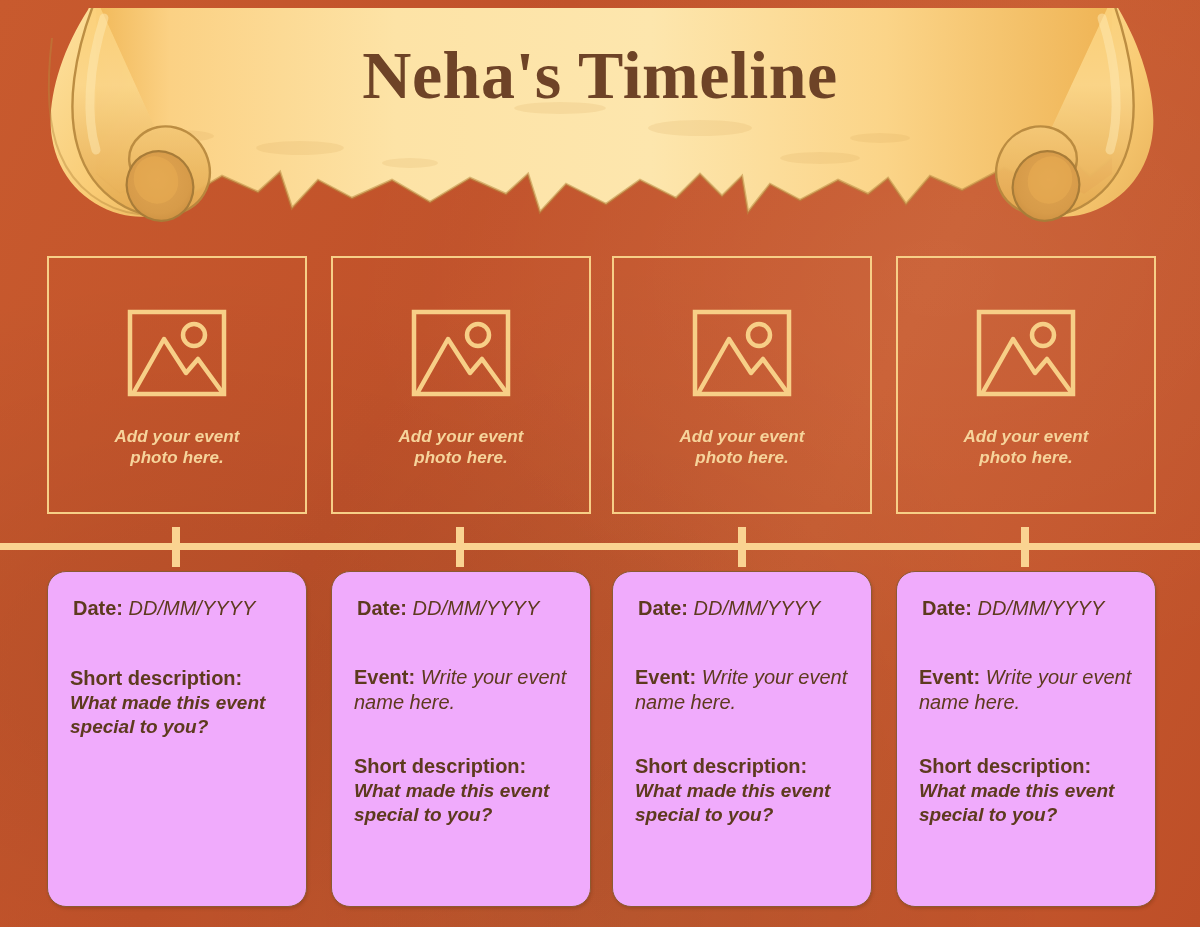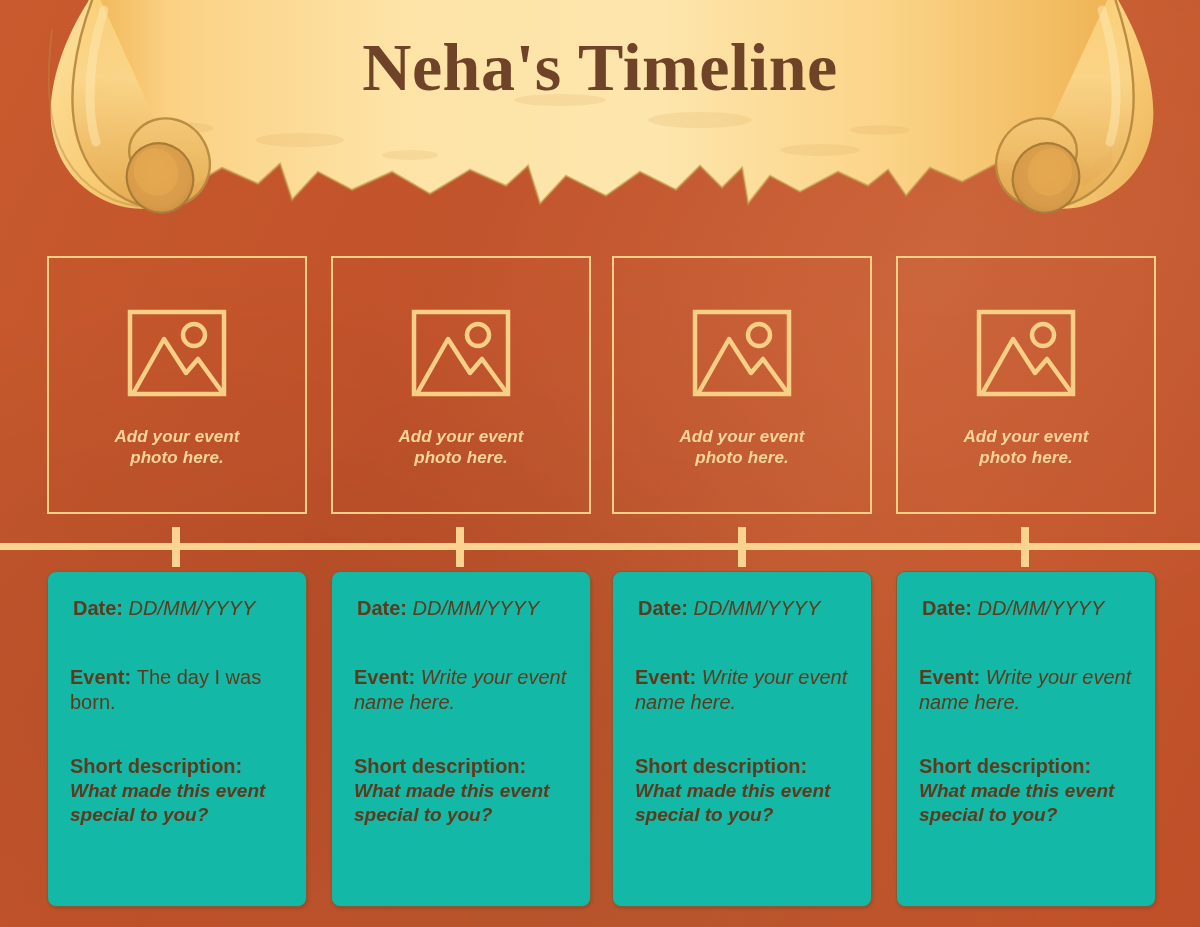--- a/index.html
+++ b/index.html
@@ -17,21 +17,21 @@
     background:
       radial-gradient(ellipse at 18% 72%, rgba(0,0,0,.07) 0%, rgba(0,0,0,0) 42%),
       radial-gradient(ellipse at 78% 30%, rgba(255,255,255,.05) 0%, rgba(255,255,255,0) 45%),
       radial-gradient(ellipse at 52% 95%, rgba(0,0,0,.09) 0%, rgba(0,0,0,0) 50%),
       linear-gradient(115deg, #c85a2e 0%, #c1522a 35%, #c95d31 65%, #be4f28 100%);
     pointer-events:none;
   }
 
   
   .banner{
-    position:absolute; left:0; top:0; width:1200px; height:232px;
+    position:absolute; left:0; top:8px; width:1200px; height:232px;
   }
   .banner svg{ display:block; width:1200px; height:232px; }
 
   .banner-title{
     position:absolute; left:0; top:33px; width:1200px;
     text-align:center;
     font-family:"Liberation Serif", serif;
     font-weight:700;
     font-size:68px;
     letter-spacing:.5px;
@@ -73,23 +73,23 @@
   }
   .tick.t1{ left:172px; }
   .tick.t2{ left:456px; }
   .tick.t3{ left:738px; }
   .tick.t4{ left:1021px; }
 
   
   .cards{ position:absolute; top:571px; left:0; width:1200px; height:336px; }
   .card{
     position:absolute; top:0; height:336px;
-    background:#14b8a6;
+    background:#f0abfc;
     border:1.5px solid #8c5a32;
-    border-radius:9px;
+    border-radius:19px;
     padding:24px 20px 18px 22px;
     box-shadow: 1px 2px 3px rgba(90,40,15,.22);
   }
   .card.c1{ left:47px;  width:260px; }
   .card.c2{ left:331px; width:260px; }
   .card.c3{ left:612px; width:260px; }
   .card.c4{ left:896px; width:260px; }
 
   .line{
     color:#5d3a1e;
@@ -267,24 +267,20 @@
 <div class="tick t3"></div>
 <div class="tick t4"></div>
 
 <div class="cards">
 
   <div class="card c1">
     <div class="line row-date">
       <span class="lbl">Date: </span>
       <span class="val-i">DD/MM/YYYY</span>
     </div>
-    <div class="line row-event">
-      <span class="lbl">Event: </span>
-      <span class="val-n">The day I was born.</span>
-    </div>
     <div>
       <div class="desc-lbl">Short description:</div>
       <div class="desc-val">What made this event special to you?</div>
     </div>
   </div>
 
   <div class="card c2">
     <div class="line row-date">
       <span class="lbl">Date: </span>
       <span class="val-i">DD/MM/YYYY</span>

